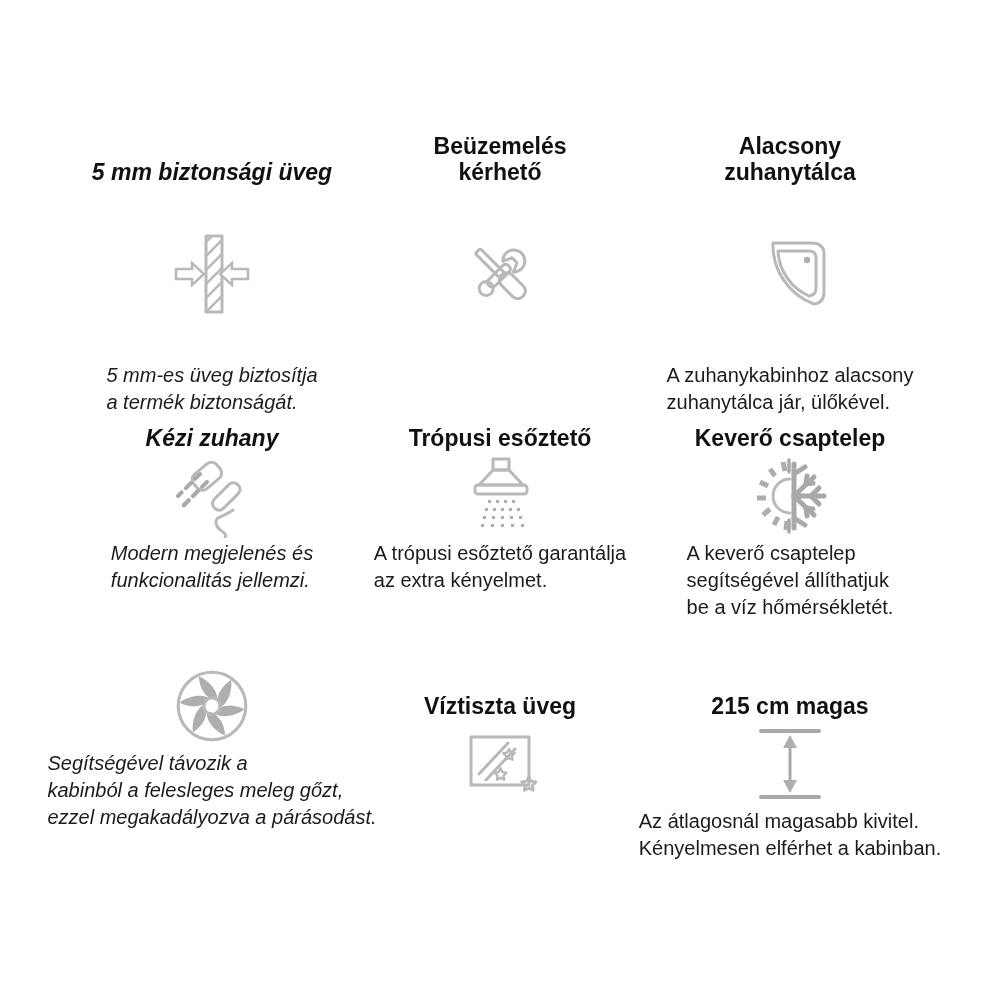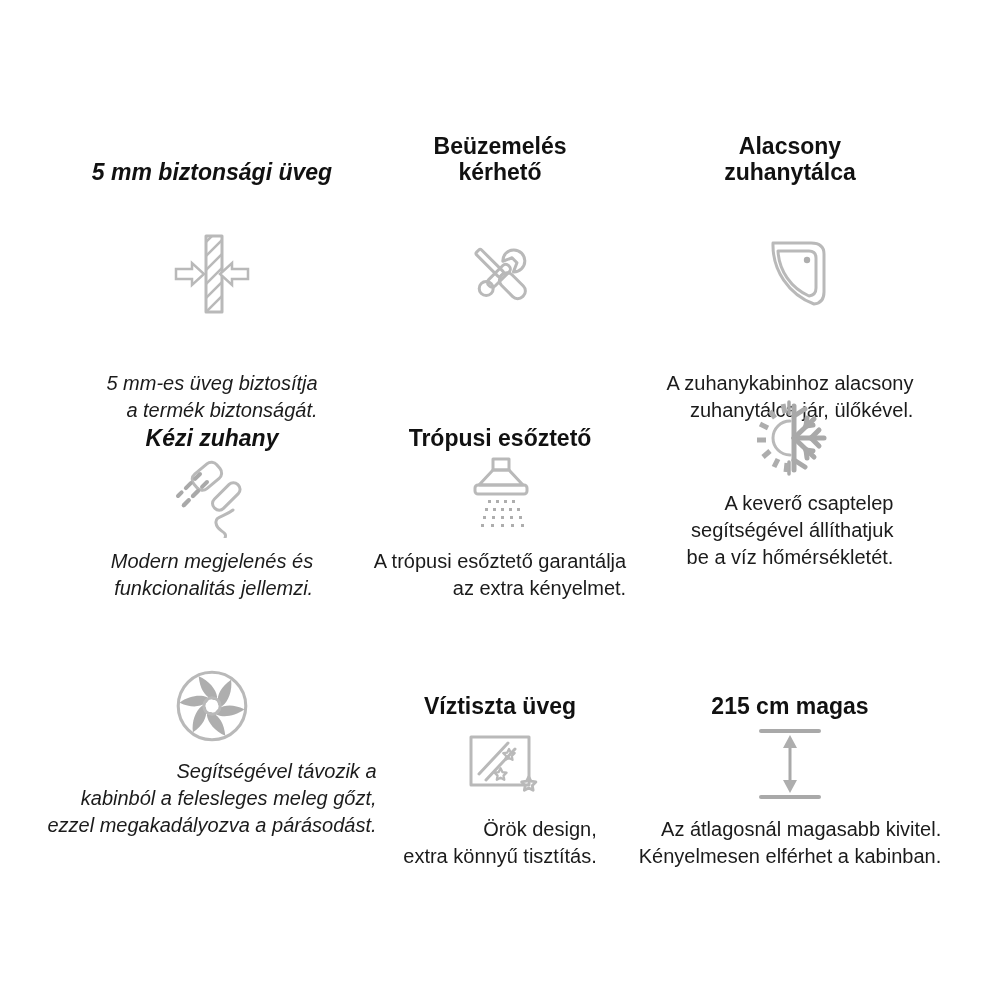--- a/index.html
+++ b/index.html
@@ -14,22 +14,22 @@
   .title{
     height:58px;display:flex;align-items:flex-end;justify-content:center;
     font-size:23px;font-weight:bold;line-height:1.16;text-align:center;
     color:#111111;white-space:pre-line;margin:0;
   }
   .icon-wrap{
     height:84px;display:flex;align-items:center;justify-content:center;
     margin-top:2px;
   }
   .desc{
-    font-size:20px;line-height:1.35;text-align:right;color:#1b1b1b;
-    white-space:pre-line;margin:10px 0 0 0;
+    font-size:20px;line-height:1.35;text-align:left;color:#1b1b1b;
+    white-space:pre-line;margin:2px 0 0 0;
   }
   
   .r1{top:128px;gap:44px;} .r2{top:394px;} .r3{top:662px;}
   .c1{left:22px;font-style:italic;} .c2{left:310px;} .c3{left:600px;}
   svg{display:block;}
   .st{stroke:#b9b9b9;fill:none;stroke-width:3;stroke-linecap:round;stroke-linejoin:round;}
   .stf{stroke:#b9b9b9;fill:#ffffff;stroke-width:2.5;}
   .fil{fill:#aeaeae;stroke:none;}
   .gl{stroke:#a9a9a9;stroke-linecap:round;fill:none;}
 </style>
@@ -144,20 +144,21 @@
           <rect x="53" y="70" width="3" height="3"></rect>
           <rect x="63" y="70" width="3" height="3"></rect>
       </g>
     </svg>
   </div>
   <p class="desc">A trópusi esőztető garantálja
 az extra kényelmet.</p>
 </div>
 
 <div class="cell r2 c3">
+  <h3 class="title">Keverő csaptelep</h3>
   <div class="icon-wrap">
     <svg width="84" height="84" viewBox="0 0 84 84">
       <line x1="41" y1="6" x2="41" y2="18" class="gl" stroke-width="3.5"></line>
       <line x1="41" y1="66" x2="41" y2="78" class="gl" stroke-width="3.5"></line>
       <path d="M42,25 A17,17 0 1 0 42,59" class="st" stroke-width="2.8"></path>
       <g stroke="#adadad" stroke-width="5" stroke-linecap="butt" fill="none">
         <line x1="37" y1="17" x2="35" y2="8"></line>
         <line x1="27" y1="22" x2="22" y2="15"></line>
         <line x1="20" y1="32" x2="12" y2="28"></line>
         <line x1="18" y1="44" x2="9" y2="44"></line>
@@ -213,22 +214,20 @@
       <rect x="13" y="15" width="58" height="48" class="st" stroke-width="2.5"></rect>
       <line x1="21" y1="52" x2="50" y2="21" class="st" stroke-width="2.5"></line>
       <line x1="28" y1="58" x2="57" y2="27" class="st" stroke-width="2.5"></line>
       <g class="st" stroke-width="2" fill="#ffffff">
         <path id="star" d="M0,-8 L2.35,-3.25 L7.6,-2.47 L3.8,1.24 L4.7,6.47 L0,4 L-4.7,6.47 L-3.8,1.24 L-7.6,-2.47 L-2.35,-3.25 Z" transform="translate(51,33) scale(0.75)"></path>
         <use href="#star" transform="translate(-11,18) scale(1.05)"></use>
         <use href="#star" transform="translate(7,21) scale(1.25)"></use>
       </g>
     </svg>
   </div>
-  <p class="desc">Örök design,
-extra könnyű tisztítás.</p>
 </div>
 
 <div class="cell r3 c3">
   <h3 class="title">215 cm magas</h3>
   <div class="icon-wrap">
     <svg width="84" height="84" viewBox="0 0 84 84">
       <line x1="13" y1="9" x2="71" y2="9" class="gl" stroke-width="4" stroke-linecap="butt"></line>
       <line x1="13" y1="75" x2="71" y2="75" class="gl" stroke-width="4" stroke-linecap="butt"></line>
       <line x1="42" y1="20" x2="42" y2="64" class="gl" stroke-width="3"></line>
       <polygon points="42,13 35,26 49,26" class="fil"></polygon>

